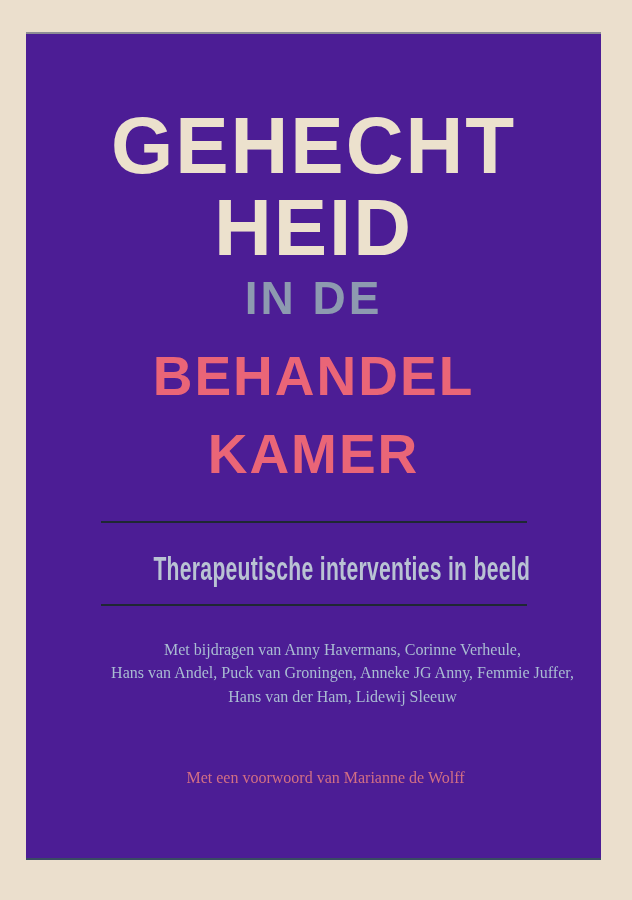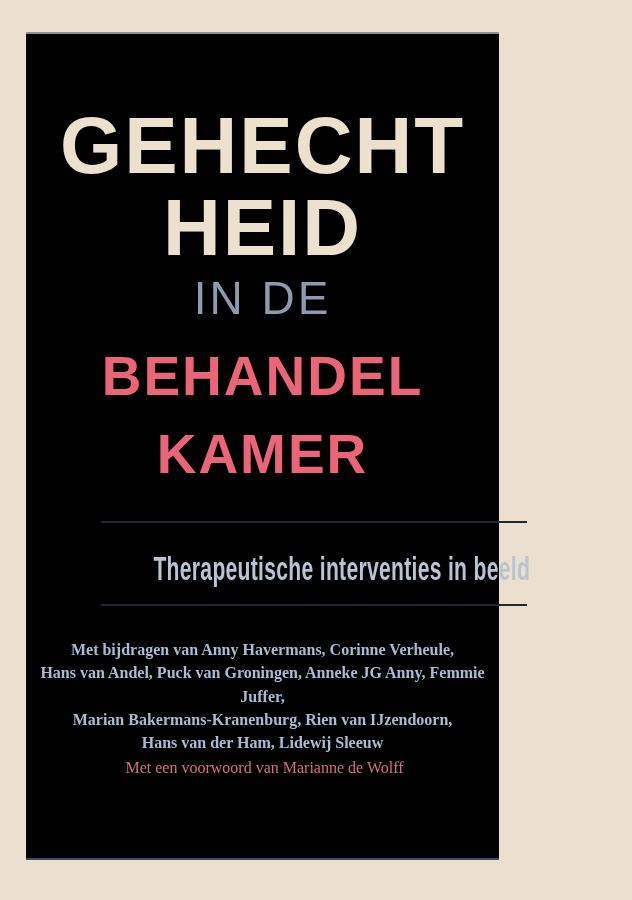--- a/index.html
+++ b/index.html
@@ -12,24 +12,24 @@
     width: 632px;
     height: 900px;
     background: #ebdfcd;
     overflow: hidden;
     font-family: "Liberation Sans", sans-serif;
   }
   .panel {
     position: absolute;
     left: 26px;
     top: 32px;
-    width: 473px;
+    width: 575px;
     height: 828px;
     box-sizing: border-box;
-    background: #000000;
+    background: #4c1d95;
     border-top: 2px solid #8e8d95;
     border-bottom: 2px solid #394a63;
   }
   .abs {
     position: absolute;
     left: 0;
     width: 100%;
     text-align: center;
   }
   .title-main {
@@ -38,21 +38,21 @@
     line-height: 82px;
     font-weight: 700;
     letter-spacing: 2px;
     color: #ece1cd;
     margin: 0;
   }
   .title-inde {
     top: 240px;
     font-size: 46px;
     line-height: 48px;
-    font-weight: 400;
+    font-weight: 700;
     letter-spacing: 3px;
     color: #8d9ab0;
     margin: 0;
   }
   .title-pink {
     top: 303px;
     font-size: 55px;
     line-height: 78px;
     font-weight: 700;
     letter-spacing: 2px;
@@ -81,31 +81,32 @@
     display: inline-block;
     transform: scaleX(0.62);
     transform-origin: 50% 50%;
     letter-spacing: 0.5px;
   }
   .contributors {
     top: 604px;
     font-family: "Liberation Serif", serif;
     font-size: 16px;
     line-height: 23.3px;
-    font-weight: 700;
+    font-weight: 400;
     color: #a9bcd2;
     margin: 0;
+    padding-left: 29px;
   }
   .foreword {
     top: 722px;
     font-family: "Liberation Serif", serif;
     font-size: 16px;
     line-height: 20px;
     color: #d26f84;
-    margin: 2px;
+    margin: 12px;
   }
 </style>
 </head>
 <body>
 
 <div class="page">
   <div class="panel">
 
     <h1 class="abs title-main">
       <span>GEHECHT</span><br>
@@ -123,20 +124,19 @@
 
     <div class="abs tagline">
       <span class="squeeze">Therapeutische interventies in beeld</span>
     </div>
 
     <div class="divider divider-bottom"></div>
 
     <div class="abs contributors">
       <div>Met bijdragen van Anny Havermans, Corinne Verheule,</div>
       <div>Hans van Andel, Puck van Groningen, Anneke JG Anny, Femmie Juffer,</div>
-      <div>Marian Bakermans-Kranenburg, Rien van IJzendoorn,</div>
       <div>Hans van der Ham, Lidewij Sleeuw</div>
     </div>
 
     <div class="abs foreword">Met een voorwoord van Marianne de Wolff</div>
 
   </div>
 </div>
 
 </body></html>

